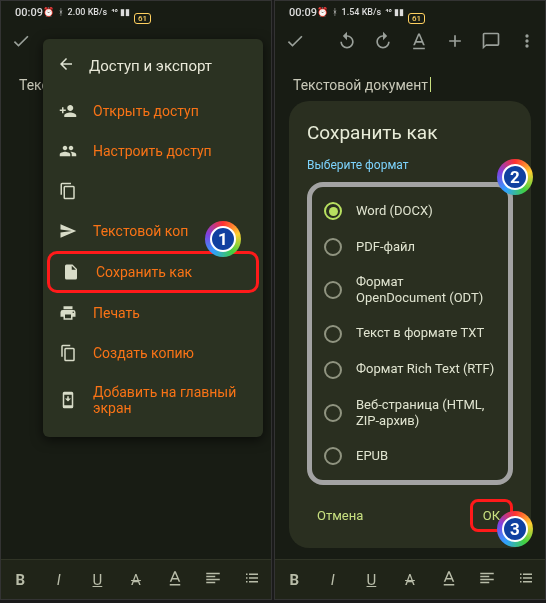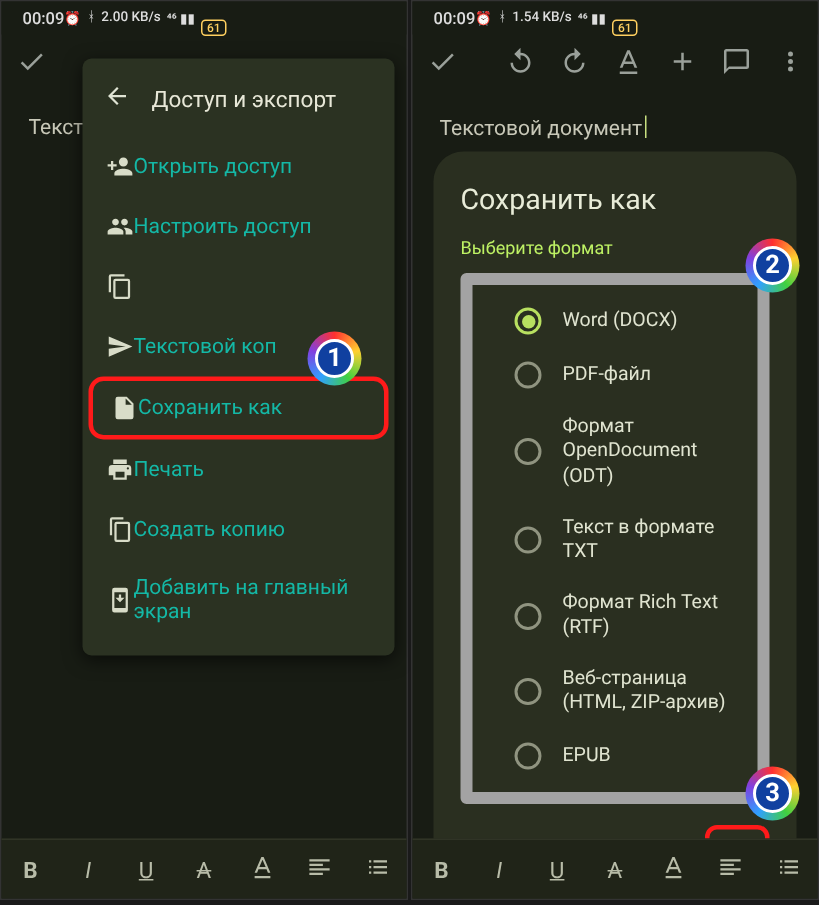--- a/index.html
+++ b/index.html
@@ -44,41 +44,42 @@
   .appbar .spacer { flex: 1; }
   .appbar svg { width: 20px; height: 20px; }
   .doctitle {
     padding: 14px 18px 14px 18px;
     font-size: 14px;
     color: #c8c8b8;
   }
   .menu {
     position: absolute;
     top: 38px;
-    left: 54px;
+    left: 42px;
     right: 8px;
     background: #2b3222;
     border-radius: 6px;
     box-shadow: 0 3px 12px rgba(0,0,0,0.6);
     padding: 6px 0 10px 0;
   }
   .menu-header {
     display: flex;
     align-items: center;
     gap: 14px;
     padding: 10px 14px 14px 14px;
     color: #e8e8d8;
     font-size: 15px;
   }
   .menu-item {
     display: flex;
     align-items: center;
+    gap: 16px;
     padding: 11px 16px;
     font-size: 14px;
-    color: #14b8a6;
+    color: #f97316;
     cursor: pointer;
   }
   .menu-item svg { width: 18px; height: 18px; flex-shrink: 0; fill: #d8dcc8; }
   .menu-item.highlighted {
     border: 3px solid #ff1a1a;
     border-radius: 10px;
     margin: 0 4px;
     padding: 9px 12px;
   }
   .bottombar {
@@ -106,25 +107,25 @@
 
   
   .dialog-backdrop {
     position: absolute;
     top: 100px; left: 14px; right: 14px;
     background: #2a2f20;
     border-radius: 20px;
     padding: 20px 18px 16px 18px;
   }
   .dialog-title { font-size: 19px; color: #e8ecd8; margin-bottom: 14px; }
-  .dialog-sub { font-size: 12px; color: #bef264; margin-bottom: 10px; }
+  .dialog-sub { font-size: 12px; color: #7dd3fc; margin-bottom: 10px; }
   .radio-group {
-    border: 8px solid #a3a3a3;
-    border-radius: 4px;
-    padding: 6px 8px 6px 24px;
+    border: 5px solid #a3a3a3;
+    border-radius: 16px;
+    padding: 6px 8px 6px 8px;
   }
   .radio-item {
     display: flex;
     align-items: center;
     gap: 14px;
     padding: 9px 4px;
     font-size: 13px;
     color: #e0e4d0;
     cursor: pointer;
     line-height: 1.25;

